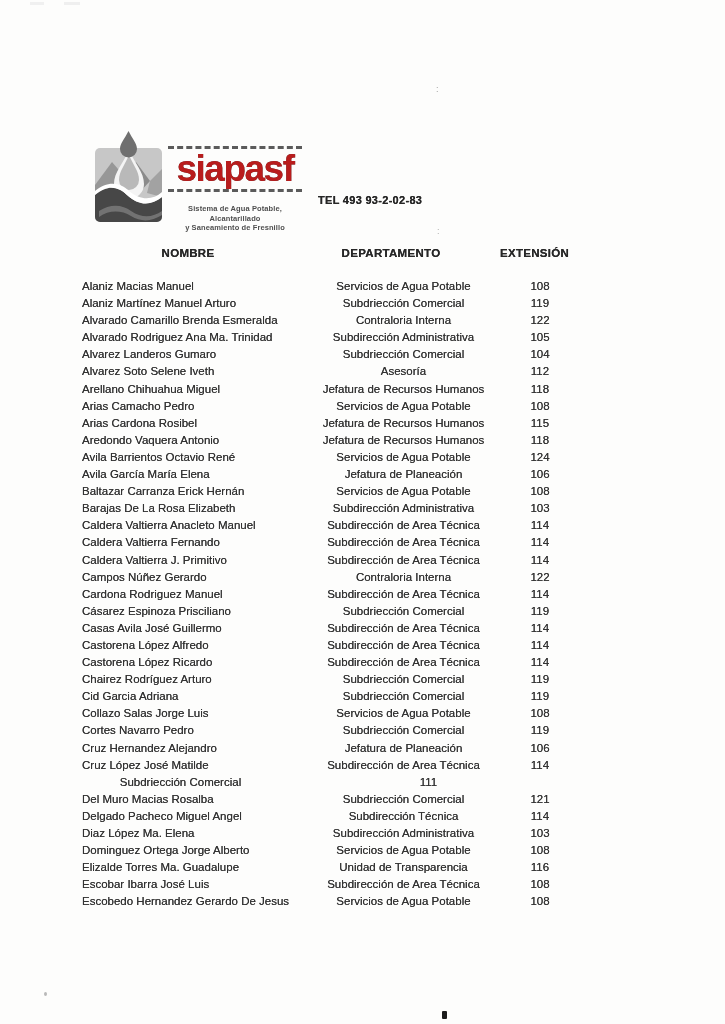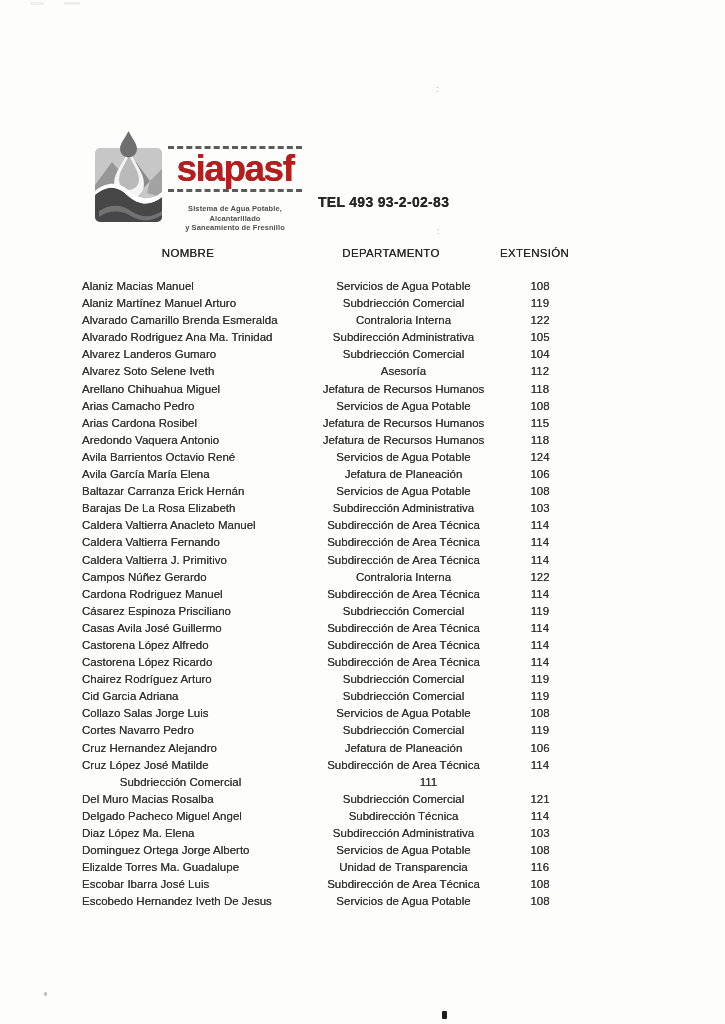--- a/index.html
+++ b/index.html
@@ -31,27 +31,27 @@
     letter-spacing:-1.5px;line-height:40px;
     transform:scaleY(1.02);
     text-shadow:0 0 .6px #4d4d4d;
   }
   .tagline{
     margin-top:12px;font-size:7.5px;font-weight:bold;color:#4f4f4f;
     line-height:9.5px;letter-spacing:.1px;
   }
   .phone{
     position:absolute;left:318px;top:194px;
-    font-size:14px;font-weight:bold;color:#262626;
+    font-size:11px;font-weight:bold;color:#262626;
     letter-spacing:.3px;text-shadow:0 0 .4px #262626;
   }
   
   .headers{
     position:absolute;top:247px;left:0;width:672px;height:16px;
-    font-size:11.5px;font-weight:normal;color:#272727;
+    font-size:11.5px;font-weight:bold;color:#272727;
     letter-spacing:.3px;text-shadow:0 0 .3px #272727;
   }
   .h-name{position:absolute;left:118px;width:140px;text-align:center;}
   .h-dept{position:absolute;left:316px;width:150px;text-align:center;}
   .h-ext{position:absolute;left:500px;width:100px;text-align:left;}
   .rows{
     position:absolute;left:82px;top:278px;width:496px;
     font-size:11.5px;color:#333;
     text-shadow:0 0 .25px #444;
   }
@@ -315,21 +315,21 @@
     <span class="c-ext">116</span>
   </div>
 
   <div class="row">
     <span class="c-name">Escobar Ibarra José Luis</span>
     <span class="c-dept">Subdirección de Area Técnica</span>
     <span class="c-ext">108</span>
   </div>
 
   <div class="row">
-    <span class="c-name">Escobedo Hernandez Iveth De Jesus</span>
+    <span class="c-name">Escobedo Hernandez Gerardo De Jesus</span>
     <span class="c-dept">Servicios de Agua Potable</span>
     <span class="c-ext">108</span>
   </div>
 </div>
 
   <div class="speck-a"></div>
   <div class="speck-b"></div>
   <div class="speck-c">:</div>
   <div class="speck-d">:</div>
   <div class="speck-e"></div>

